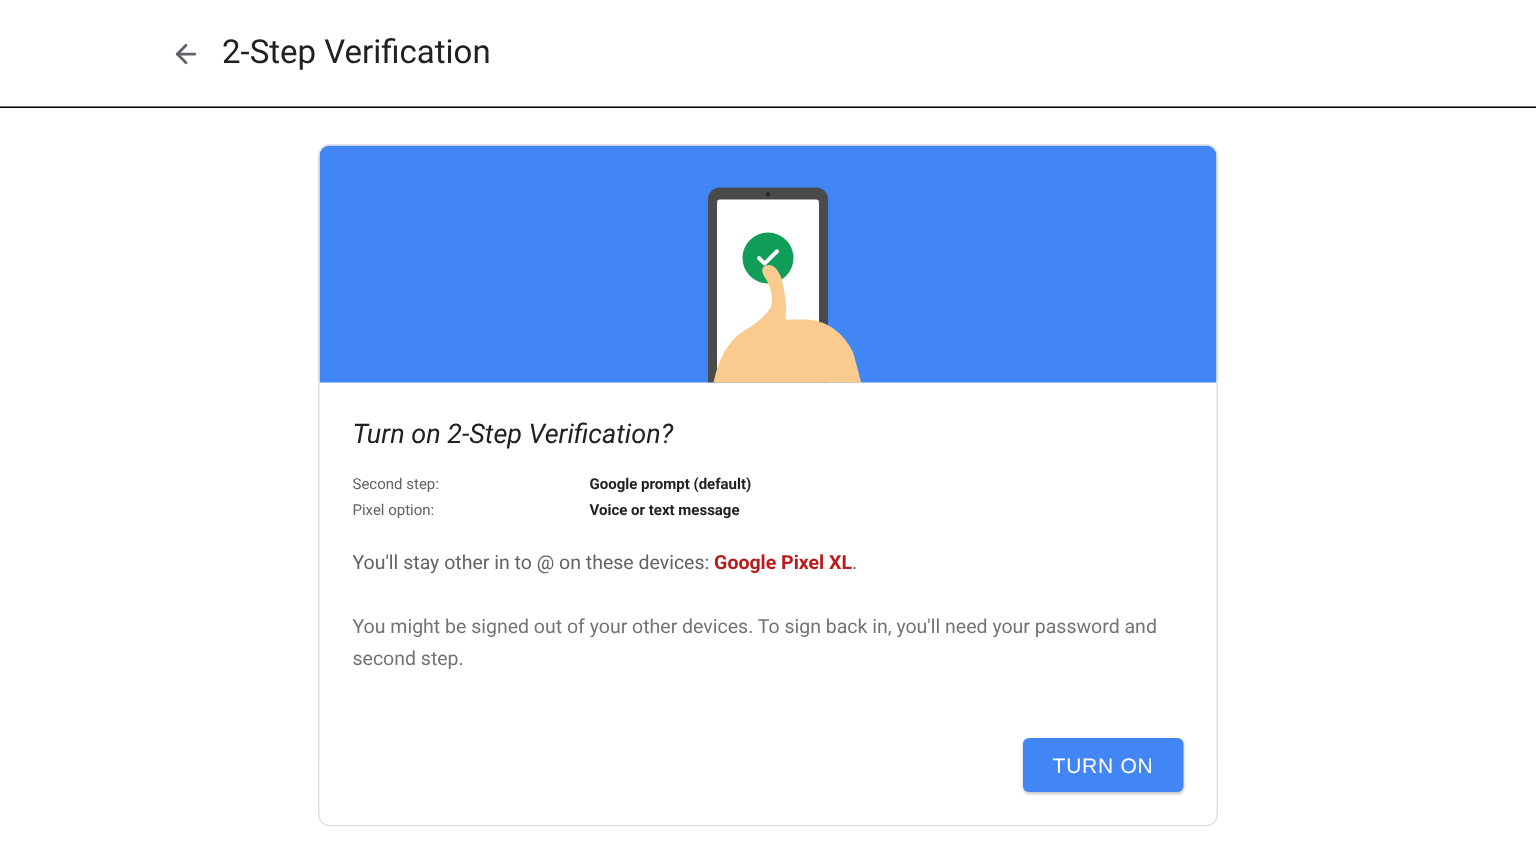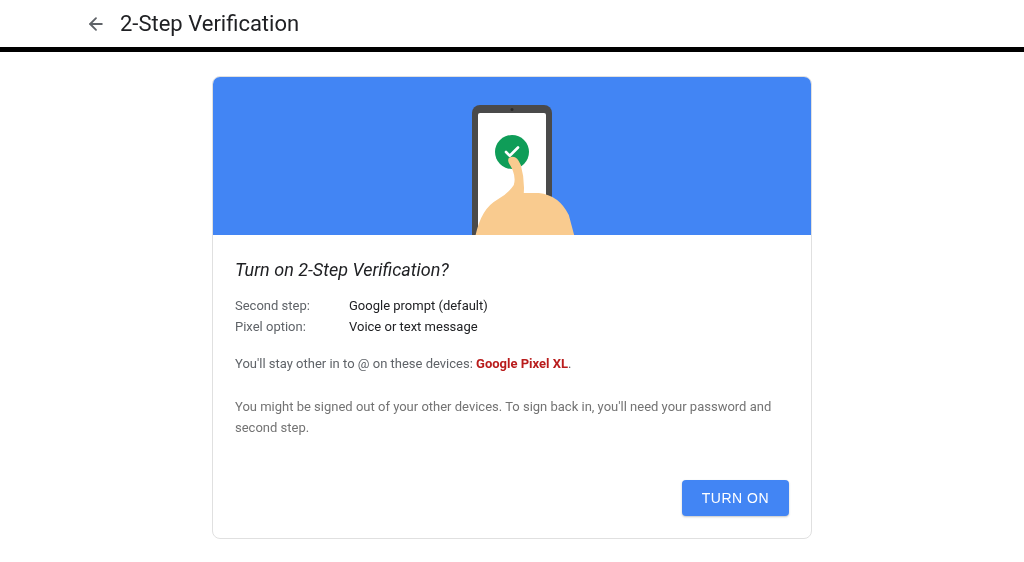--- a/index.html
+++ b/index.html
@@ -5,23 +5,23 @@
   * { box-sizing: border-box; margin: 0; padding: 0; }
   body {
     font-family: 'Roboto', 'Helvetica Neue', Arial, sans-serif;
     background: #fff;
     color: #202124;
     font-size: 14px;
   }
   .header {
     display: flex;
     align-items: center;
-    height: 52px;
-    padding-left: 84px;
-    border-bottom: 5px solid #000000;
+    height: 72px;
+    padding-left: 112px;
+    border-bottom: 1px solid #000000;
   }
   .header .back-icon {
     width: 24px;
     height: 24px;
     cursor: pointer;
     display: flex;
     align-items: center;
     justify-content: center;
     color: #5f6368;
     margin-right: 12px;
@@ -100,26 +100,27 @@
   }
   .content h2 {
     font-size: 18px;
     font-weight: 400;
     color: #202124;
     margin-bottom: 18px;
     font-style: italic;
   }
   .kv {
     display: flex;
-    font-size: 13px;
+    font-size: 10px;
     color: #5f6368;
     margin-bottom: 6px;
+    gap: 44px;
   }
   .kv .label { width: 114px; }
-  .kv .value { color: #202124; font-weight: 400; }
+  .kv .value { color: #202124; font-weight: 700; }
   .signed-in {
     margin-top: 20px;
     font-size: 13px;
     color: #5f6368;
     line-height: 1.6;
   }
   .signed-in .bold { color: #b91c1c; font-weight: 700; }
   .note {
     margin-top: 22px;
     font-size: 13px;

